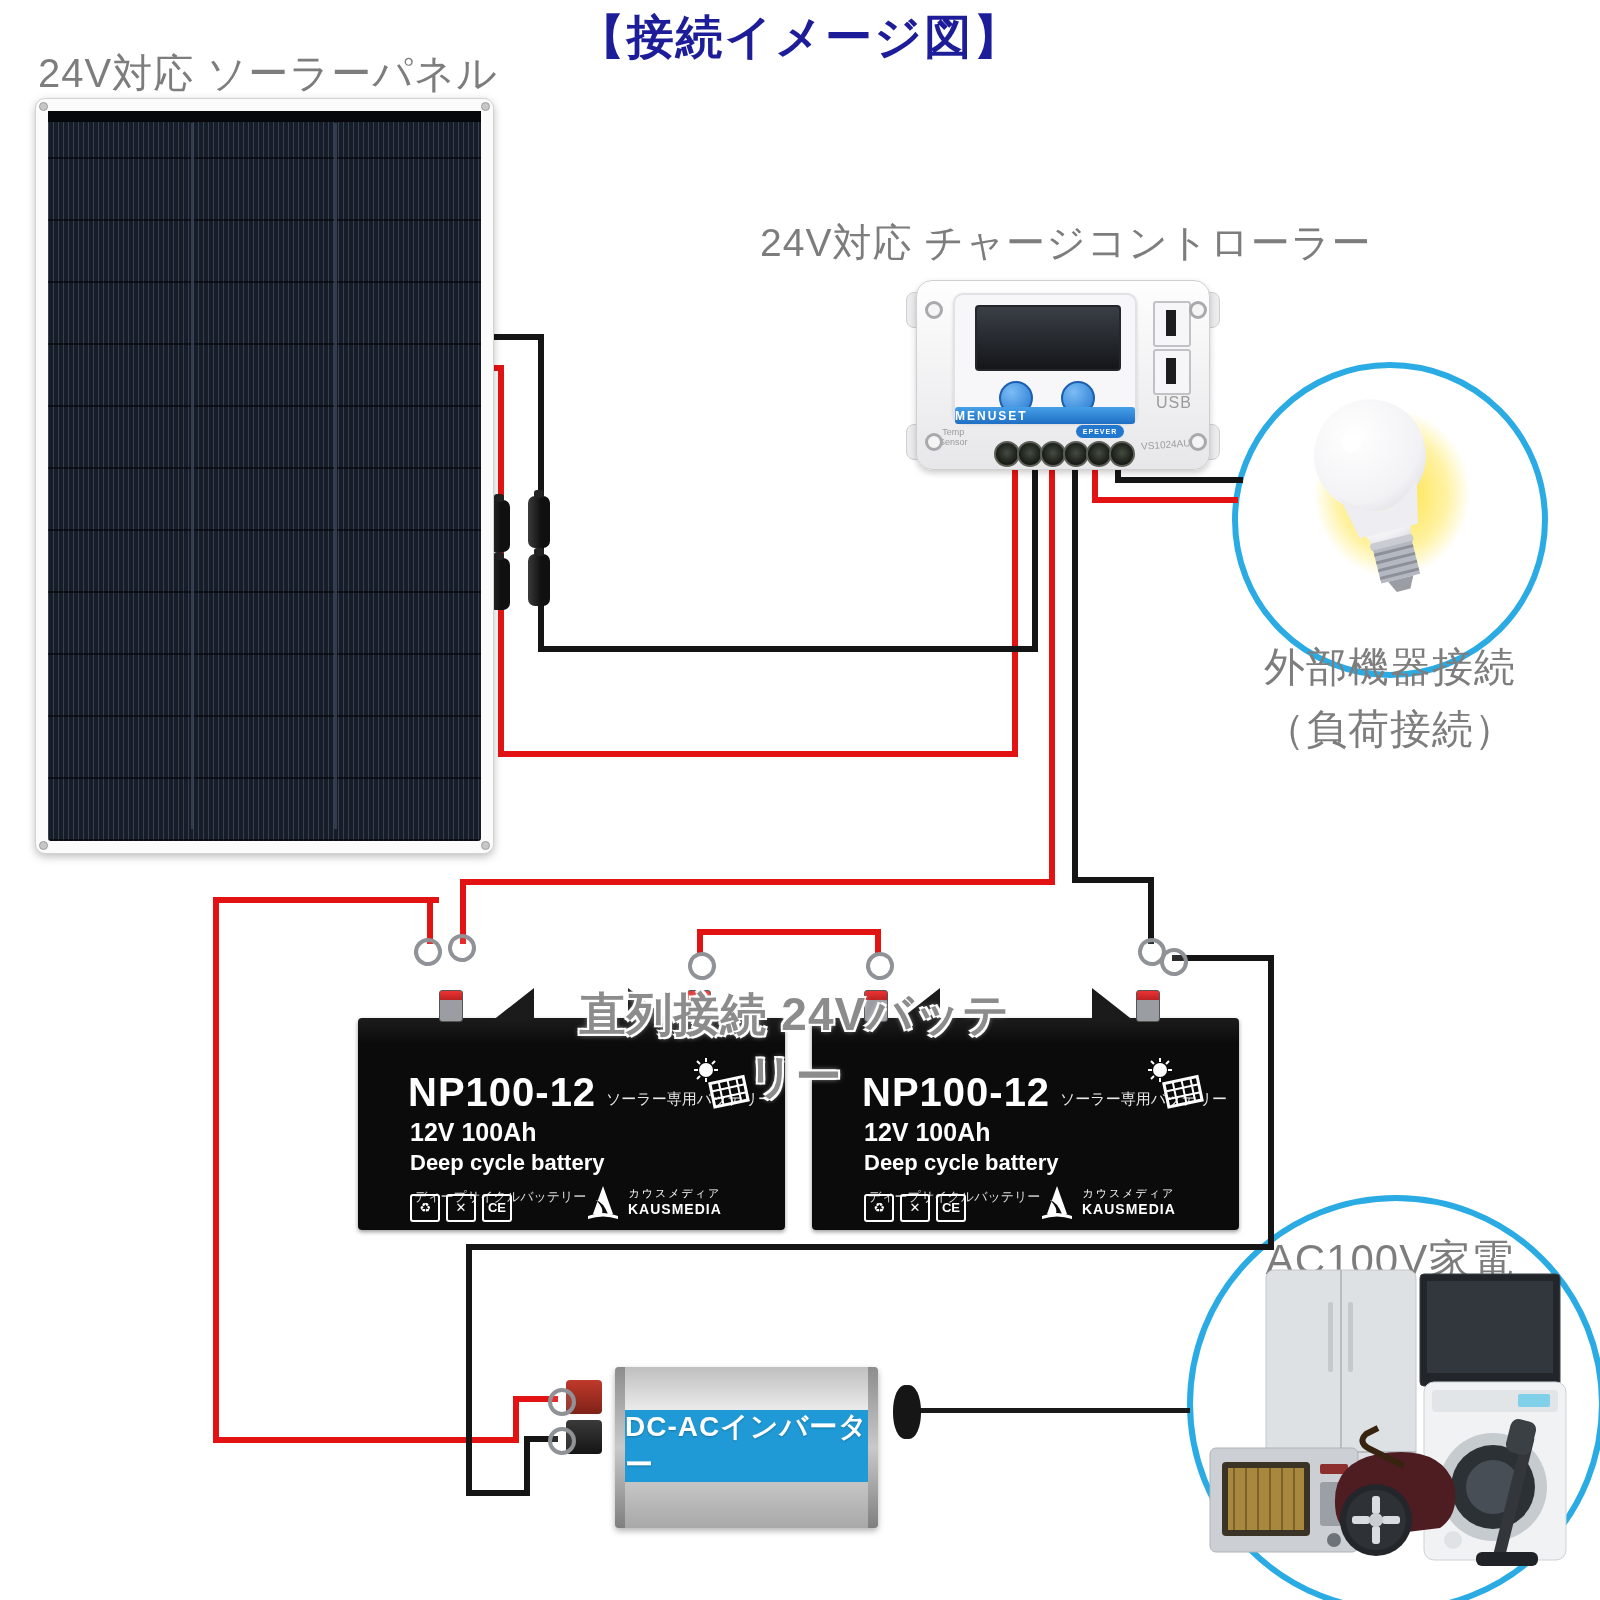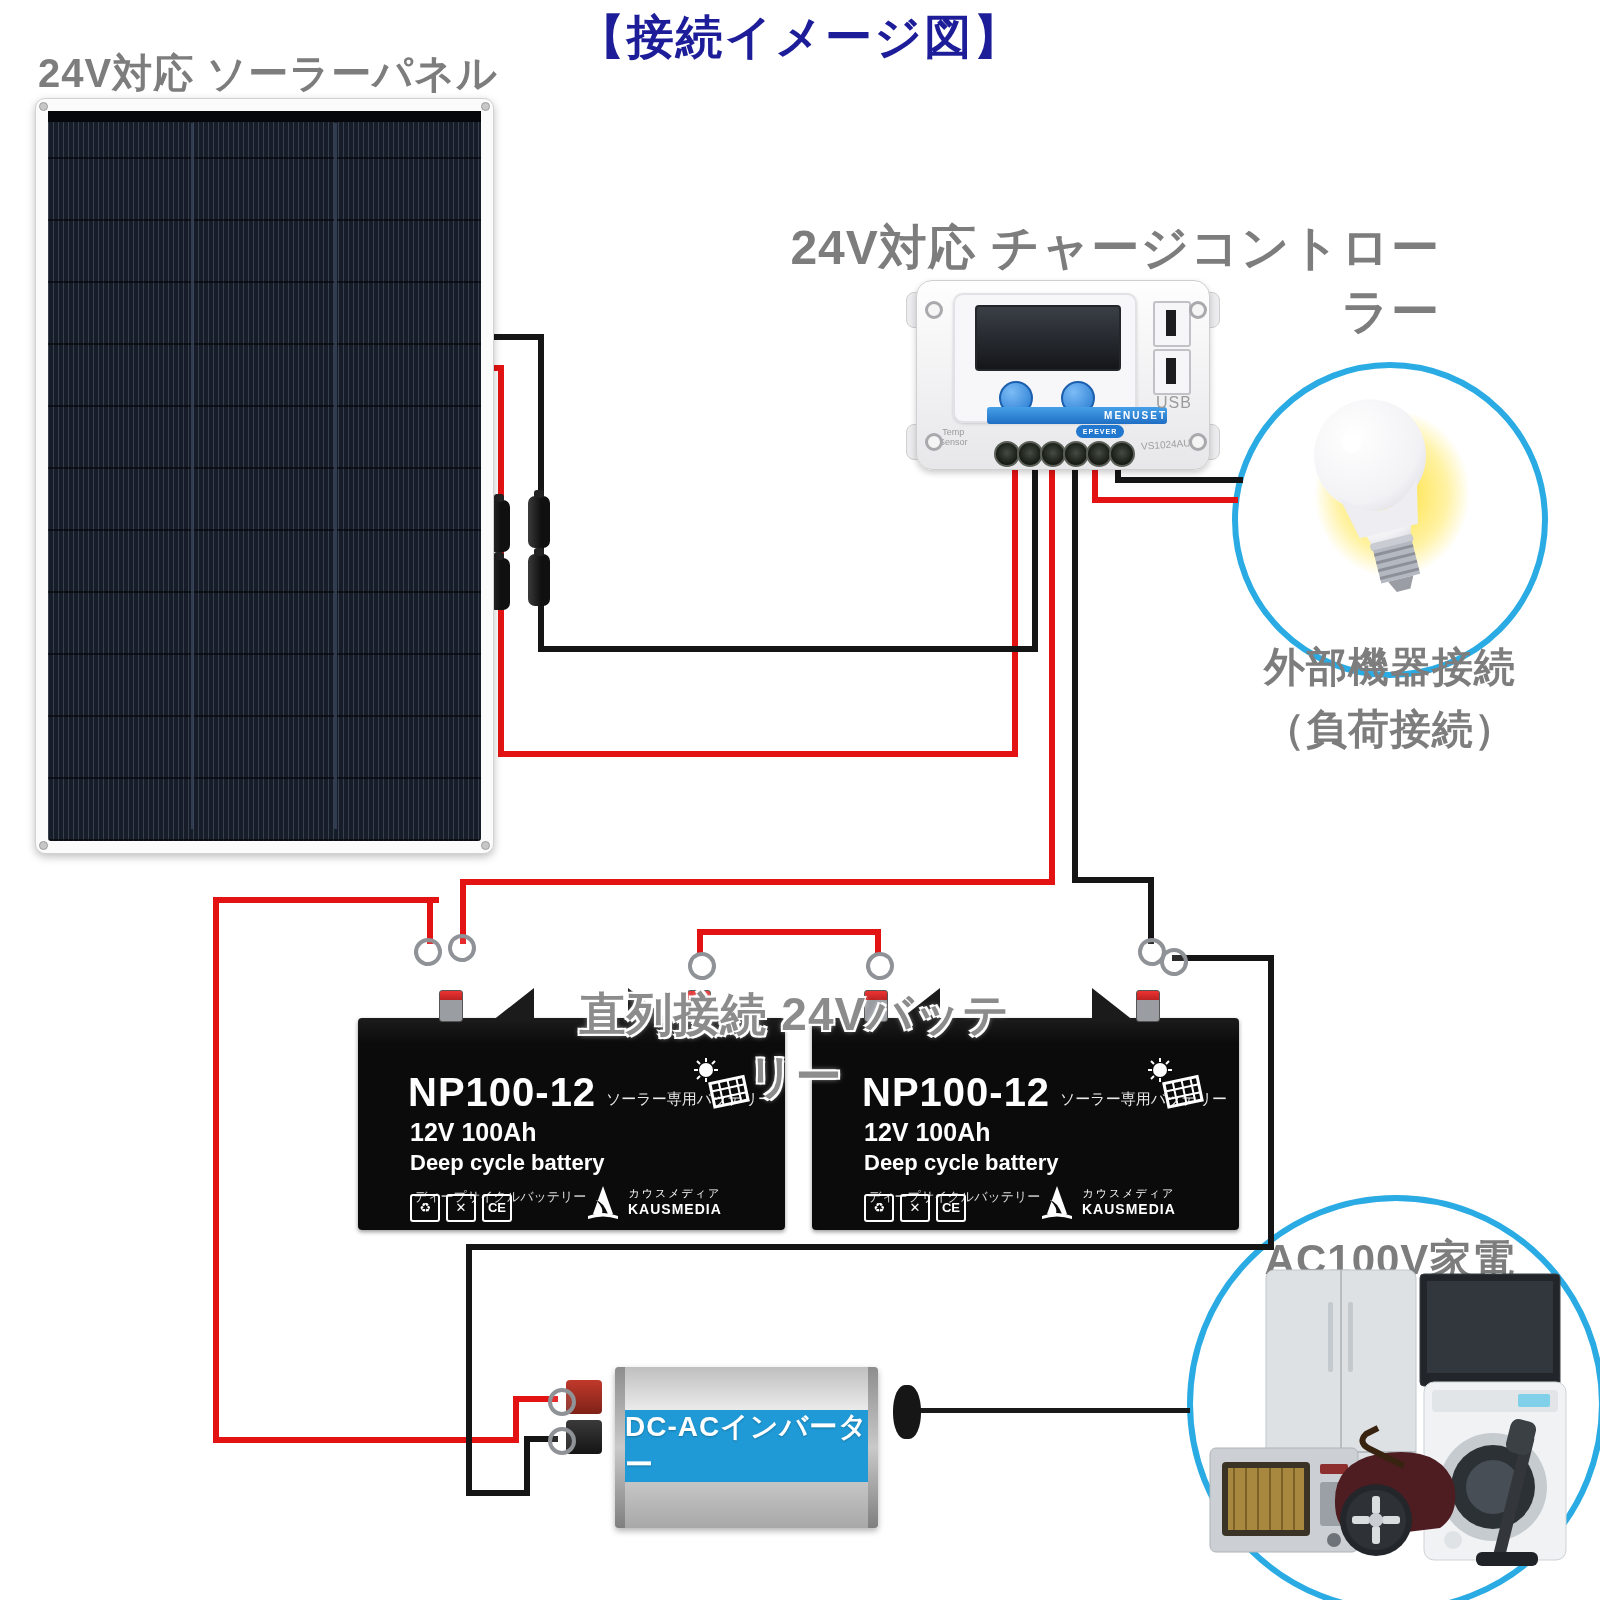--- a/index.html
+++ b/index.html
@@ -3,21 +3,21 @@
 <meta charset="utf-8">
 <style>
   html,body{margin:0;padding:0;background:#fff;}
   #canvas{position:relative;width:1600px;height:1600px;background:#fff;overflow:hidden;
           font-family:"Liberation Sans","DejaVu Sans",sans-serif;}
   .abs{position:absolute;}
   .wire{position:absolute;z-index:2;}
   .wire.red{background:var(--wire-red);}
   .wire.black{background:var(--wire-black);}
   .cord{position:absolute;z-index:2;background:#1a1a1a;}
-  .glabel{position:absolute;color:var(--label-gray);font-weight:700;z-index:6;letter-spacing:1px;}
+  .glabel{position:absolute;color:var(--label-gray);font-weight:400;z-index:6;letter-spacing:1px;}
   #title{top:6px;left:0;width:1600px;text-align:center;font-size:47px;font-weight:bold;
          color:var(--title-navy);letter-spacing:2px;}
   
   #panel{left:35px;top:98px;width:457px;height:754px;background:#fbfbfb;border:1px solid #d2d2d2;
          border-radius:10px;box-shadow:0 3px 8px rgba(0,0,0,.25);z-index:3;}
   #panel-cells{position:absolute;left:12px;top:12px;right:12px;bottom:12px;background:
      repeating-linear-gradient(0deg, rgba(0,0,0,.55) 0 2px, transparent 2px 62px),
      repeating-linear-gradient(90deg, rgba(173,188,210,.22) 0 1px, transparent 1px 5px),
      #161d29;border-radius:3px;}
   .pdiv{position:absolute;top:12px;bottom:12px;width:3px;background:#39455a;opacity:.8;}
@@ -32,22 +32,22 @@
   #ctl{left:916px;top:280px;width:292px;height:188px;background:linear-gradient(#fefefe,#e7e7ea);
        border:1px solid #cfcfcf;border-radius:16px;box-shadow:0 3px 6px rgba(0,0,0,.2);z-index:4;}
   .hole{position:absolute;width:12px;height:12px;border:3px solid #a9a9ad;border-radius:50%;z-index:5;background:#f5f5f5;}
   #ctl-panel{position:absolute;left:36px;top:12px;width:184px;height:130px;background:#f7f7f9;
              border-radius:10px;box-shadow:inset 0 0 0 2px #e2e2e6,0 1px 3px rgba(0,0,0,.15);}
   #lcd{position:absolute;left:22px;top:12px;width:142px;height:62px;border-radius:4px;
        background:linear-gradient(#3a3f46,#14161a);border:2px solid #23262b;}
   .btn{position:absolute;width:30px;height:30px;border-radius:50%;
        background:radial-gradient(circle at 35% 30%,#7cbcf6,#2277cf);border:2px solid #1b5fae;}
   #band{position:absolute;left:38px;top:126px;width:180px;height:17px;border-radius:3px;
-        background:linear-gradient(#46a0e8,#1f6fc4);color:#fff;font-size:10px;font-weight:bold;
-        letter-spacing:2px;display:flex;justify-content:flex-end;align-items:center;margin-left:32px;}
+        background:linear-gradient(#46a0e8,#1f6fc4);color:#fff;font-size:12px;font-weight:bold;
+        letter-spacing:2px;display:flex;justify-content:flex-start;align-items:center;}
   .usb{position:absolute;width:34px;height:42px;background:#f6f6f8;border:2px solid #c2c2c6;border-radius:3px;}
   .usb:after{content:"";position:absolute;left:11px;top:7px;width:10px;height:26px;background:#1d1d1f;}
   .term{position:absolute;width:22px;height:22px;border-radius:50%;z-index:5;
         background:radial-gradient(circle at 50% 45%,#454c42,#161a14 70%);border:2px solid #5a5f57;}
   #epever{position:absolute;left:159px;top:144px;width:48px;height:13px;background:#2277cf;border-radius:7px;
           color:#fff;font-size:7px;font-weight:bold;text-align:center;line-height:13px;letter-spacing:1px;}
   #vsmodel{position:absolute;left:224px;top:158px;font-size:10px;color:#a0a0a0;transform:rotate(-4deg);}
   #tempsensor{position:absolute;left:22px;top:146px;font-size:9px;line-height:10px;color:#9a9a9a;text-align:center;}
   #usblabel{position:absolute;left:239px;top:113px;font-size:16px;color:#9a9a9a;letter-spacing:1px;}
   
@@ -93,21 +93,21 @@
   
   #appl{left:1208px;top:1252px;z-index:2;}
 </style>
 </head>
 <body>
 
 <div id="canvas">
 
   <div id="title" class="abs">【接続イメージ図】</div>
   <div class="glabel" style="left:38px;top:46px;font-size:40px;">24V対応 ソーラーパネル</div>
-  <div class="glabel" style="left:760px;top:216px;width:680px;text-align:right;font-size:48px;">24V対応 チャージコントローラー</div>
+  <div class="glabel" style="left:760px;top:216px;width:680px;text-align:left;font-size:39px;">24V対応 チャージコントローラー</div>
   <div class="glabel" style="left:1190px;top:640px;width:400px;text-align:center;font-size:41px;">外部機器接続</div>
   <div class="glabel" style="left:1190px;top:702px;width:400px;text-align:center;font-size:41px;">（負荷接続）</div>
   <div class="glabel" style="left:1190px;top:1232px;width:400px;text-align:center;font-size:42px;z-index:2;">AC100V家電</div>
   <div id="bat-overlay" class="abs">直列接続 24Vバッテリー</div>
 
   <div class="wire red" style="left:486px;top:365px;width:16px;height:6px;"></div>
   <div class="wire red" style="left:498px;top:365px;width:6px;height:392px;"></div>
   <div class="wire red" style="left:498px;top:751px;width:520px;height:6px;"></div>
   <div class="wire red" style="left:1012px;top:455px;width:6px;height:302px;"></div>
 

